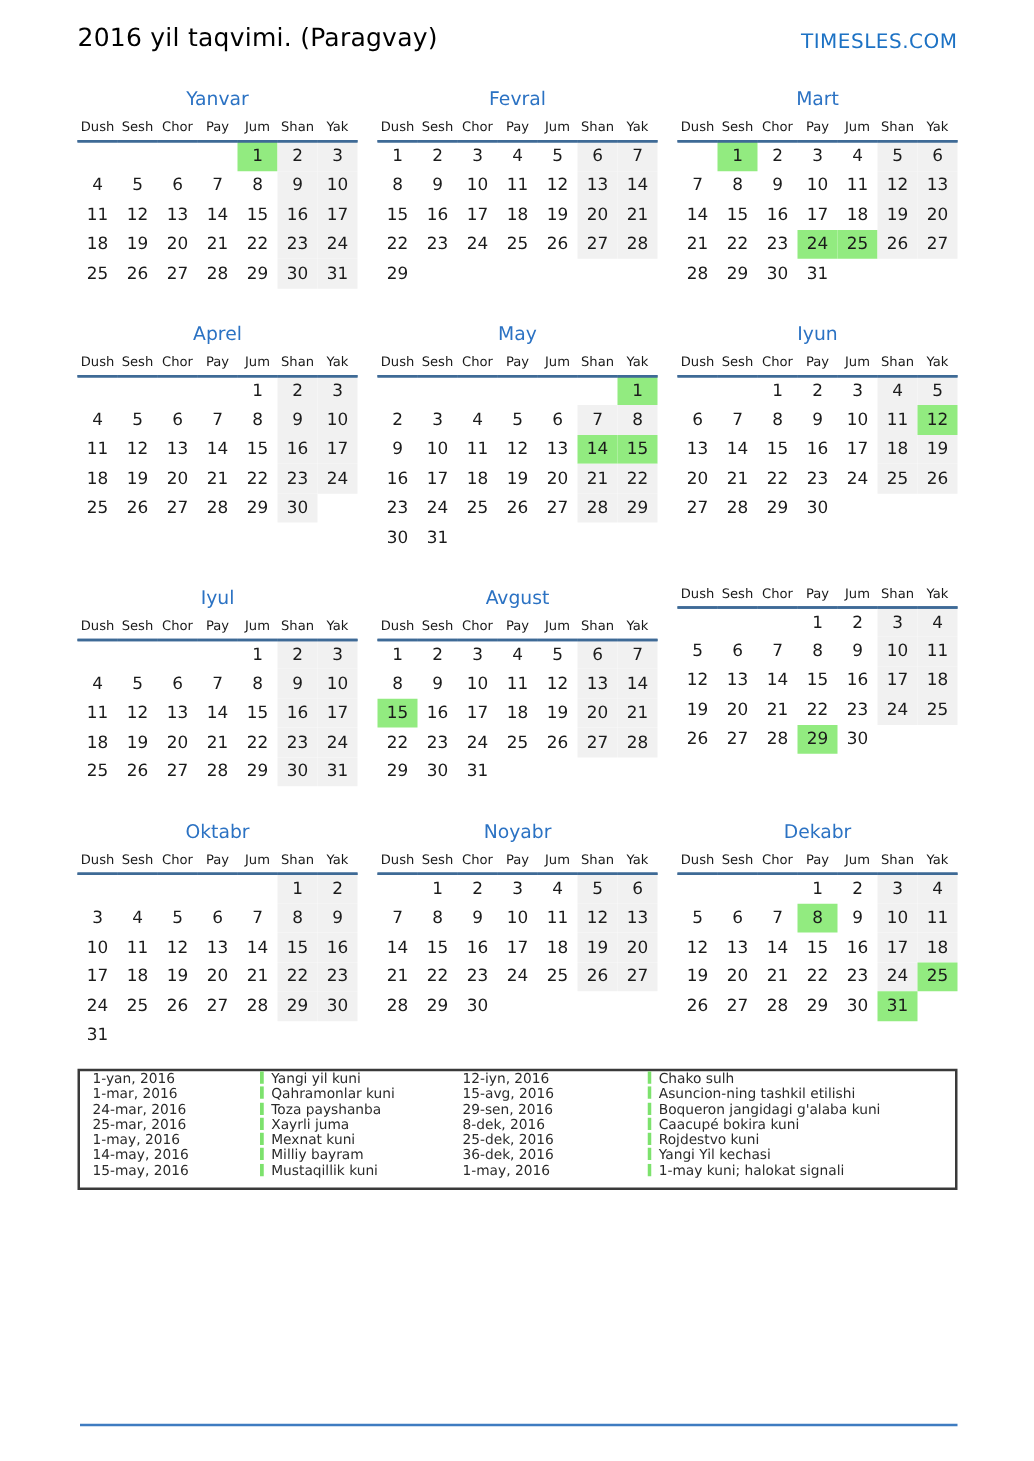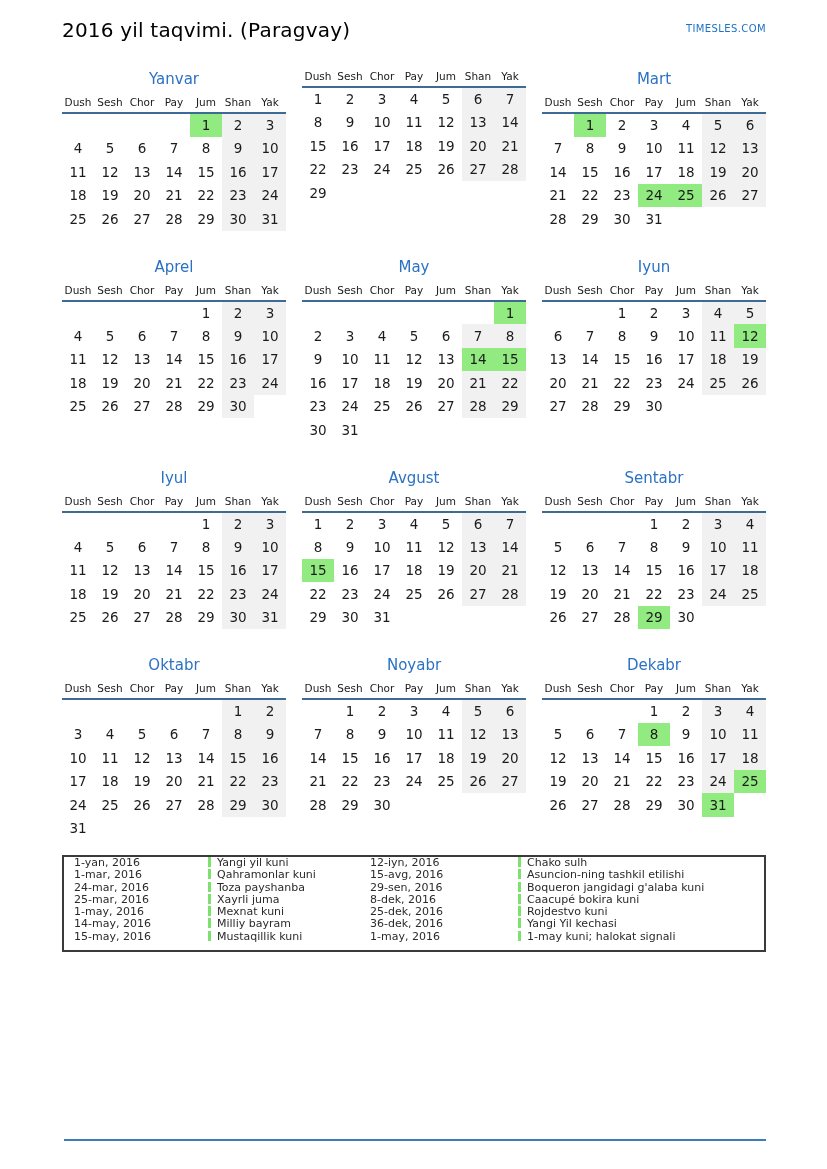--- a/index.html
+++ b/index.html
@@ -10,21 +10,21 @@
     --rule:#3e6a96;
     --legend-bar:#7de26d;
     --divider:#3e7cc1;
   }
   *{box-sizing:border-box;}
   html,body{margin:0;padding:0;background:#ffffff;}
   body{width:827px;height:1169px;font-family:"DejaVu Sans",sans-serif;position:relative;overflow:hidden;}
 
   .header{position:absolute;left:62px;top:18px;width:704px;display:flex;justify-content:space-between;align-items:flex-start;}
   .page-title{font-size:20px;color:#000000;letter-spacing:0.2px;}
-  .site-link{font-size:10px;color:var(--accent);text-decoration:none;letter-spacing:0.4px;margin-top:5px;}
+  .site-link{font-size:16px;color:var(--accent);text-decoration:none;letter-spacing:0.4px;margin-top:5px;}
 
   .months{position:absolute;left:62px;top:70px;width:704px;display:grid;
           grid-template-columns:repeat(3,224px);justify-content:space-between;row-gap:27px;align-items:start;}
   .month-title{text-align:center;font-size:15px;color:var(--month-blue);margin:0 0 8px 0;line-height:18px;}
   table.month-table{border-collapse:collapse;table-layout:fixed;width:224px;}
   table.month-table th{width:32px;font-size:10.5px;font-weight:normal;color:#191919;padding:0 0 4px 0;text-align:center;}
   table.month-table thead tr{border-bottom:2px solid var(--rule);}
   table.month-table td{width:32px;height:23.5px;padding:0;text-align:center;font-size:13.5px;color:#1b1b1b;}
   td.weekend{background:var(--weekend);}
   td.holiday{background:var(--holiday);}
@@ -103,20 +103,21 @@
             <td>27</td>
             <td>28</td>
             <td>29</td>
             <td class="weekend">30</td>
             <td class="weekend">31</td>
           </tr>
         </tbody>
       </table>
     </div>
     <div class="month">
+      <div class="month-title">Fevral</div>
       <table class="month-table">
         <thead>
           <tr>
             <th>Dush</th>
             <th>Sesh</th>
             <th>Chor</th>
             <th>Pay</th>
             <th>Jum</th>
             <th>Shan</th>
             <th>Yak</th>
@@ -552,21 +553,20 @@
             <td>31</td>
             <td></td>
             <td></td>
             <td></td>
             <td></td>
           </tr>
         </tbody>
       </table>
     </div>
     <div class="month">
-      <div class="month-title">Sentabr</div>
       <table class="month-table">
         <thead>
           <tr>
             <th>Dush</th>
             <th>Sesh</th>
             <th>Chor</th>
             <th>Pay</th>
             <th>Jum</th>
             <th>Shan</th>
             <th>Yak</th>

